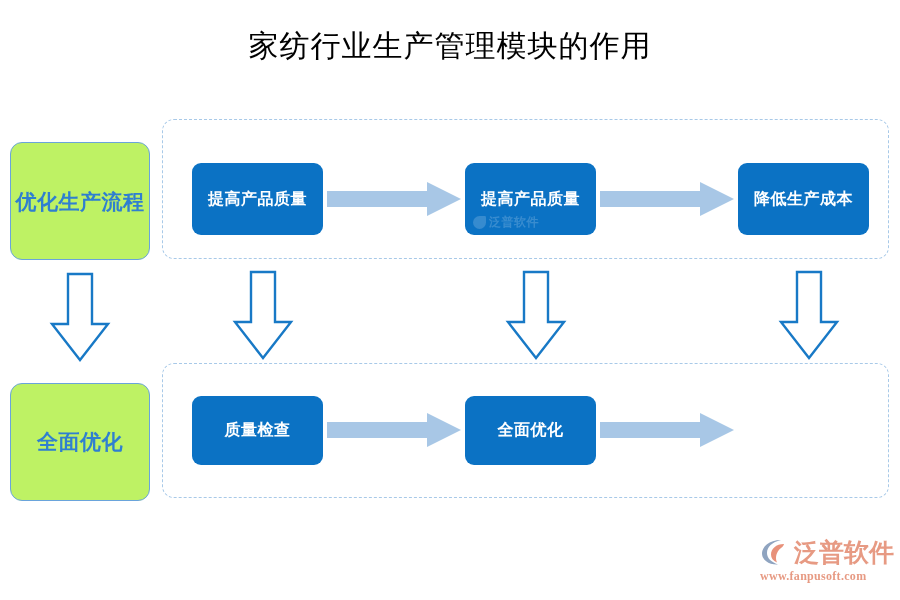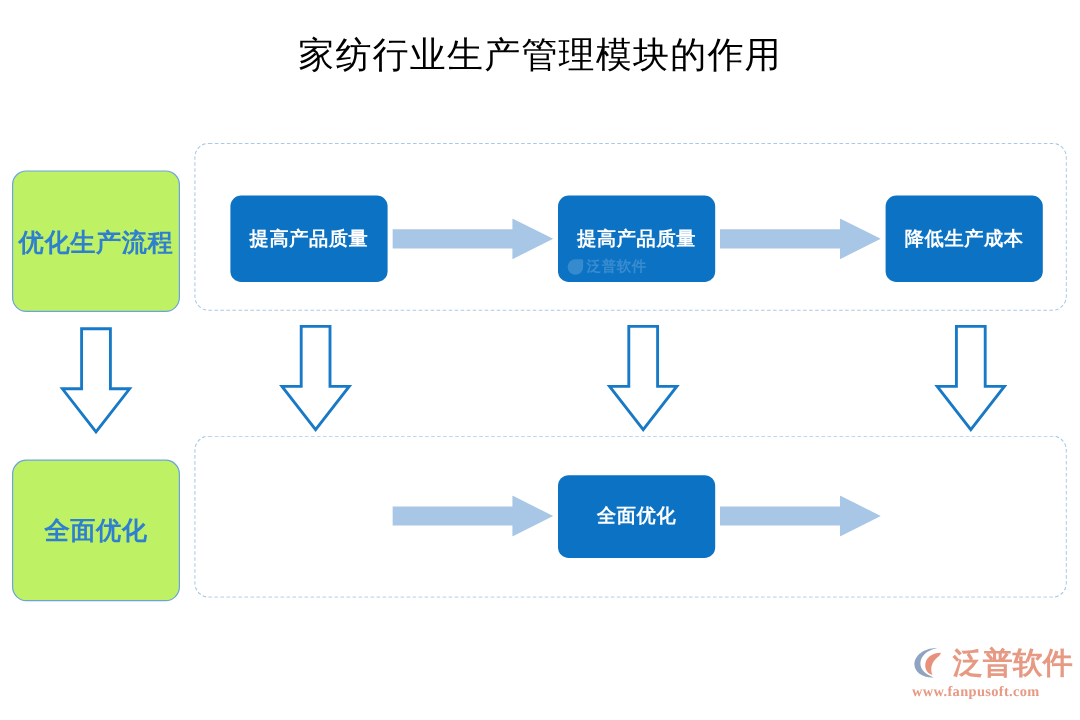--- a/index.html
+++ b/index.html
@@ -238,20 +238,23 @@
   <svg class="v-arrow v-arrow-c1" viewBox="0 0 62 92">
     <polygon points="19,2 43,2 43,52 59,52 31,88 3,52 19,52" fill="none" stroke="#1879c6" stroke-width="2.4" stroke-linejoin="miter"></polygon>
   </svg>
   <svg class="v-arrow v-arrow-c2" viewBox="0 0 62 92">
     <polygon points="19,2 43,2 43,52 59,52 31,88 3,52 19,52" fill="none" stroke="#1879c6" stroke-width="2.4" stroke-linejoin="miter"></polygon>
   </svg>
   <svg class="v-arrow v-arrow-c3" viewBox="0 0 62 92">
     <polygon points="19,2 43,2 43,52 59,52 31,88 3,52 19,52" fill="none" stroke="#1879c6" stroke-width="2.4" stroke-linejoin="miter"></polygon>
   </svg>
 
+  <div class="node node-r2 node-n1">
+    <span class="node-label">质量检查</span>
+  </div>
 
   <div class="node node-r2 node-n2">
     <span class="node-label">全面优化</span>
   </div>
 
 
   <svg class="h-arrow h-arrow-r2 h-arrow-a" viewBox="0 0 134 34" preserveAspectRatio="none">
     <polygon points="0,9 100,9 100,0 134,17 100,34 100,25 0,25" fill="#a8c7e6"></polygon>
   </svg>
   <svg class="h-arrow h-arrow-r2 h-arrow-b" viewBox="0 0 134 34" preserveAspectRatio="none">

